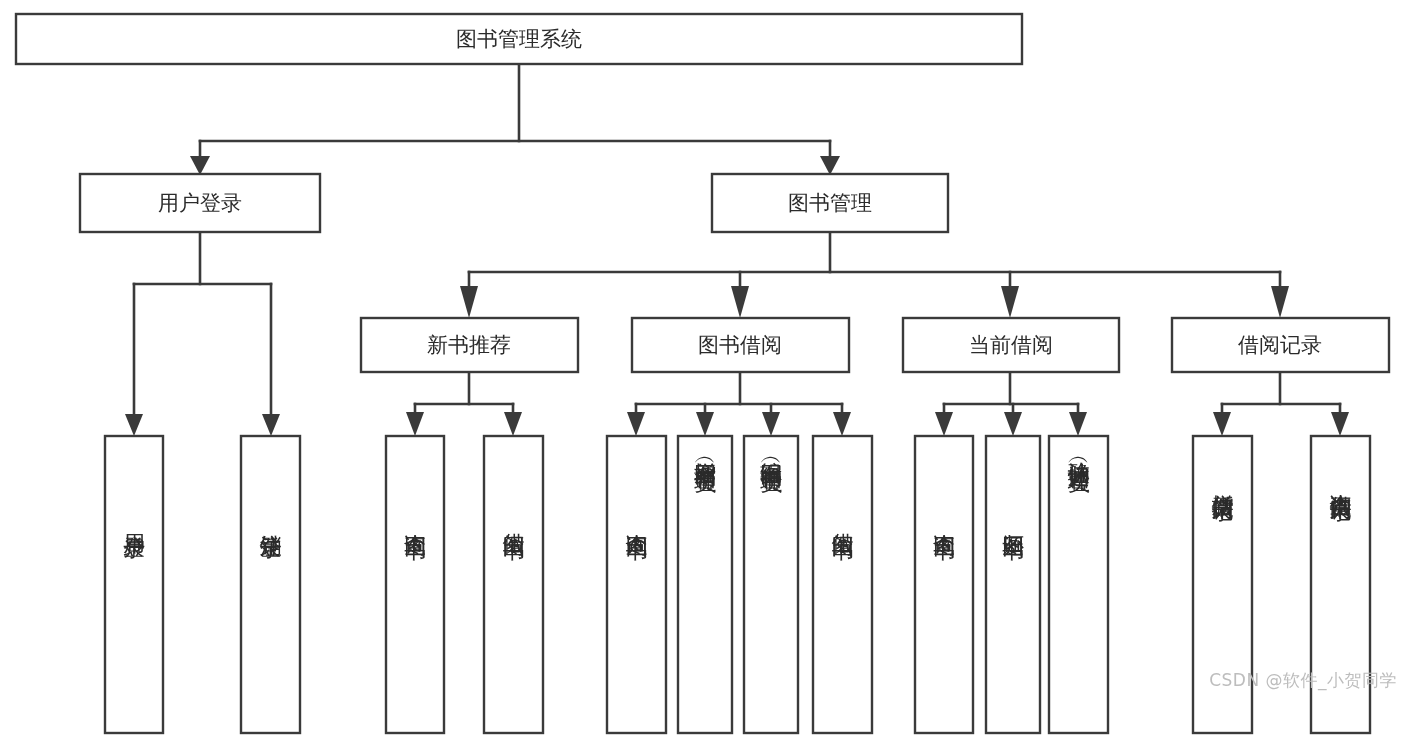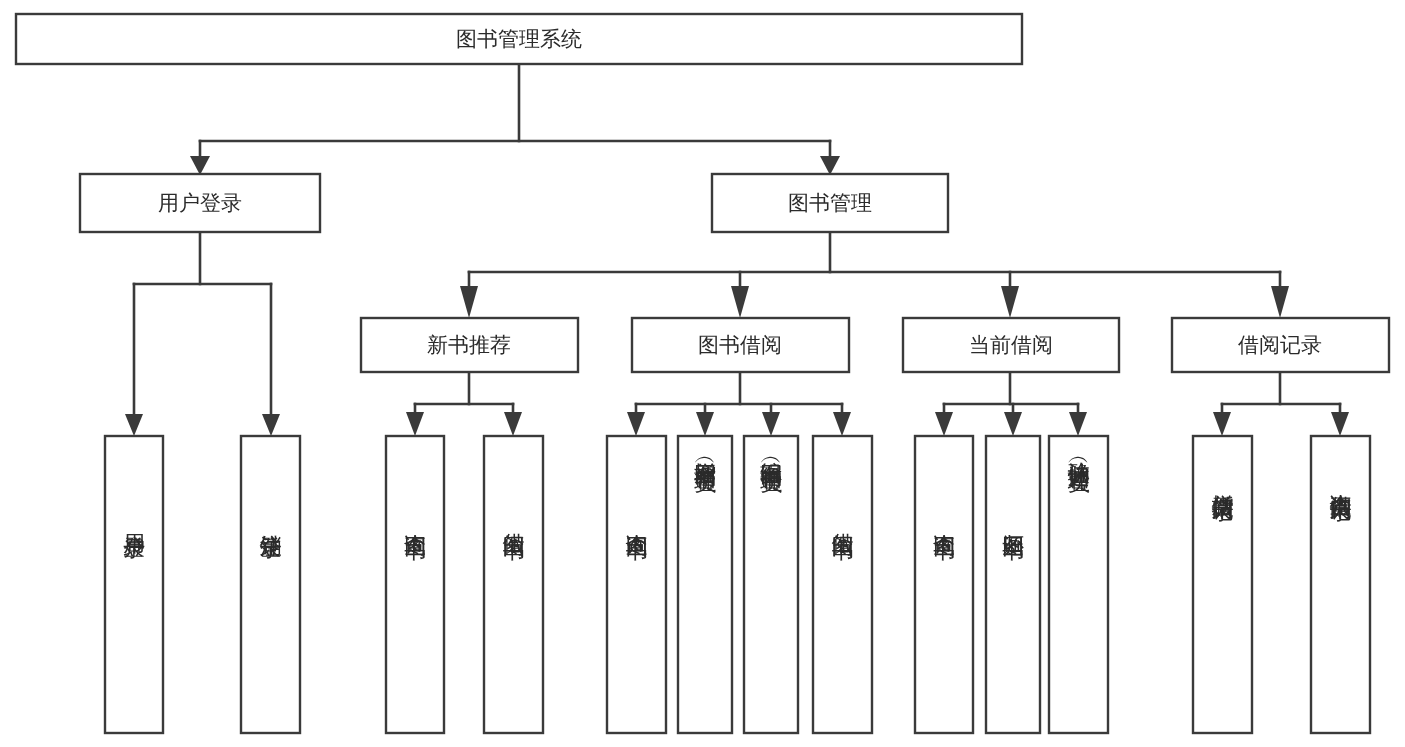--- a/index.html
+++ b/index.html
@@ -229,14 +229,15 @@
   <div class="leaf-label-wrap" style="left:1049px; top:436px; width:59px; height:297px;">
     <span class="leaf-label" style="margin-top:8px;">确认归还（管理员）</span>
   </div>
   <div class="leaf-label-wrap" style="left:1193px; top:436px; width:59px; height:297px;">
     <span class="leaf-label" style="margin-top:40px;">新增借阅记录</span>
   </div>
   <div class="leaf-label-wrap" style="left:1311px; top:436px; width:59px; height:297px;">
     <span class="leaf-label" style="margin-top:40px;">查询借阅记录</span>
   </div>
 
+  <div class="watermark">CSDN @软件_小贺同学</div>
 
 </div>
 
 </body></html>

